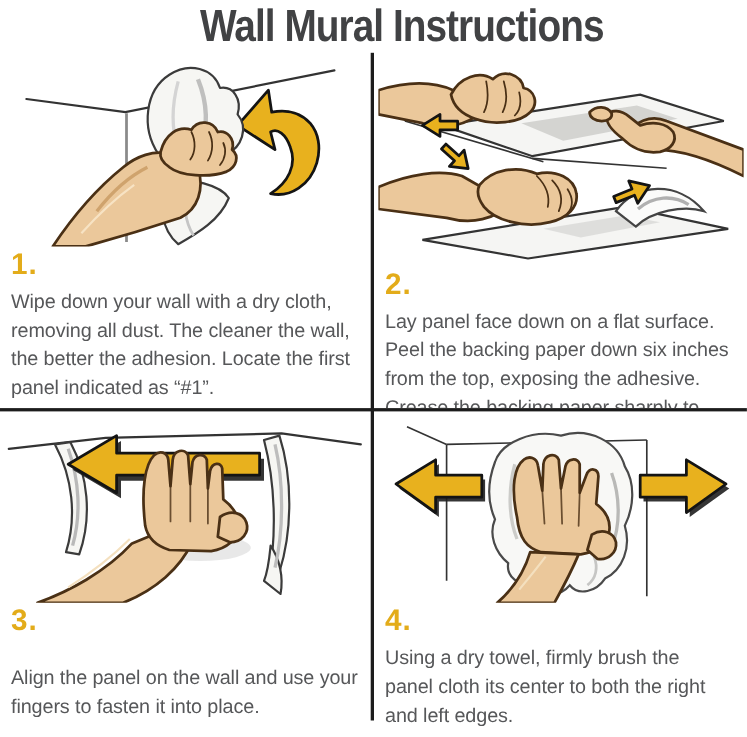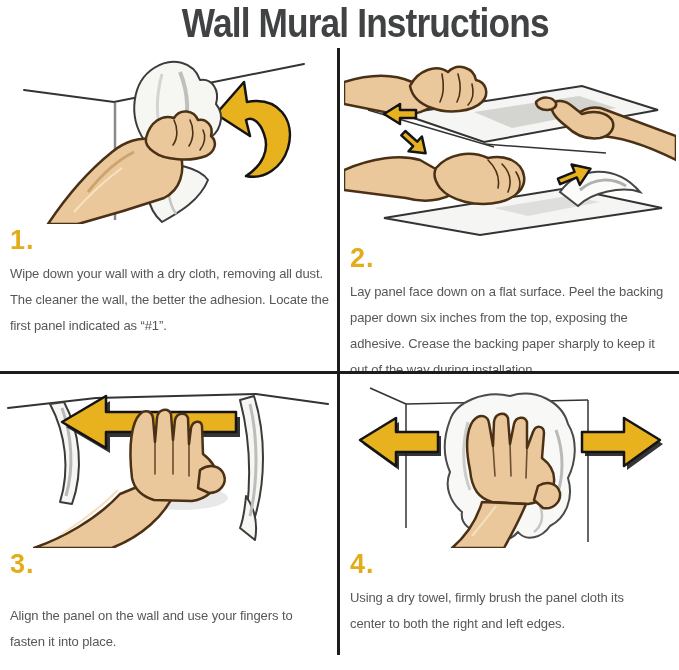--- a/index.html
+++ b/index.html
@@ -14,21 +14,21 @@
   .hdiv{position:absolute;left:0;top:371px;width:679px;height:3px;background:#1c1c1c;}
   
   .quad{position:absolute;overflow:hidden;}
   #q1{left:0;top:48px;width:337px;height:323px;}
   #q2{left:340px;top:48px;width:339px;height:323px;}
   #q3{left:0;top:374px;width:337px;height:296px;}
   #q4{left:340px;top:374px;width:339px;height:296px;}
   .illus{display:block;margin:4px auto 0 auto;}
   .stepnum{display:block;margin:2px 0 0 10px;font-size:27px;font-weight:bold;
            letter-spacing:1px;color:#E3AC1A;line-height:28px;}
-  .steptext{margin:7px 4px 0 10px;font-size:13px;line-height:26px;color:#565759;letter-spacing:-0.1px;}
+  .steptext{margin:7px 4px 0 10px;font-size:18px;line-height:26px;color:#565759;letter-spacing:-0.1px;}
   #q4 .steptext{max-width:302px;}
   #q3 .steptext{max-width:318px;margin-top:25px;}
   
   .skin{fill:#EBC89B;stroke:#4A3015;stroke-width:2.5;stroke-linejoin:round;}
   .cloth{fill:#F6F6F3;stroke:#3B3B3B;stroke-width:2;stroke-linejoin:round;}
   .gold{fill:#E8B11E;stroke:#141414;stroke-width:2.5;stroke-linejoin:round;}
   .wall{stroke:#333333;stroke-width:2;fill:none;stroke-linecap:round;}
   .detail{stroke:#4A3015;stroke-width:1.6;fill:none;stroke-linecap:round;}
 </style>
 </head>

